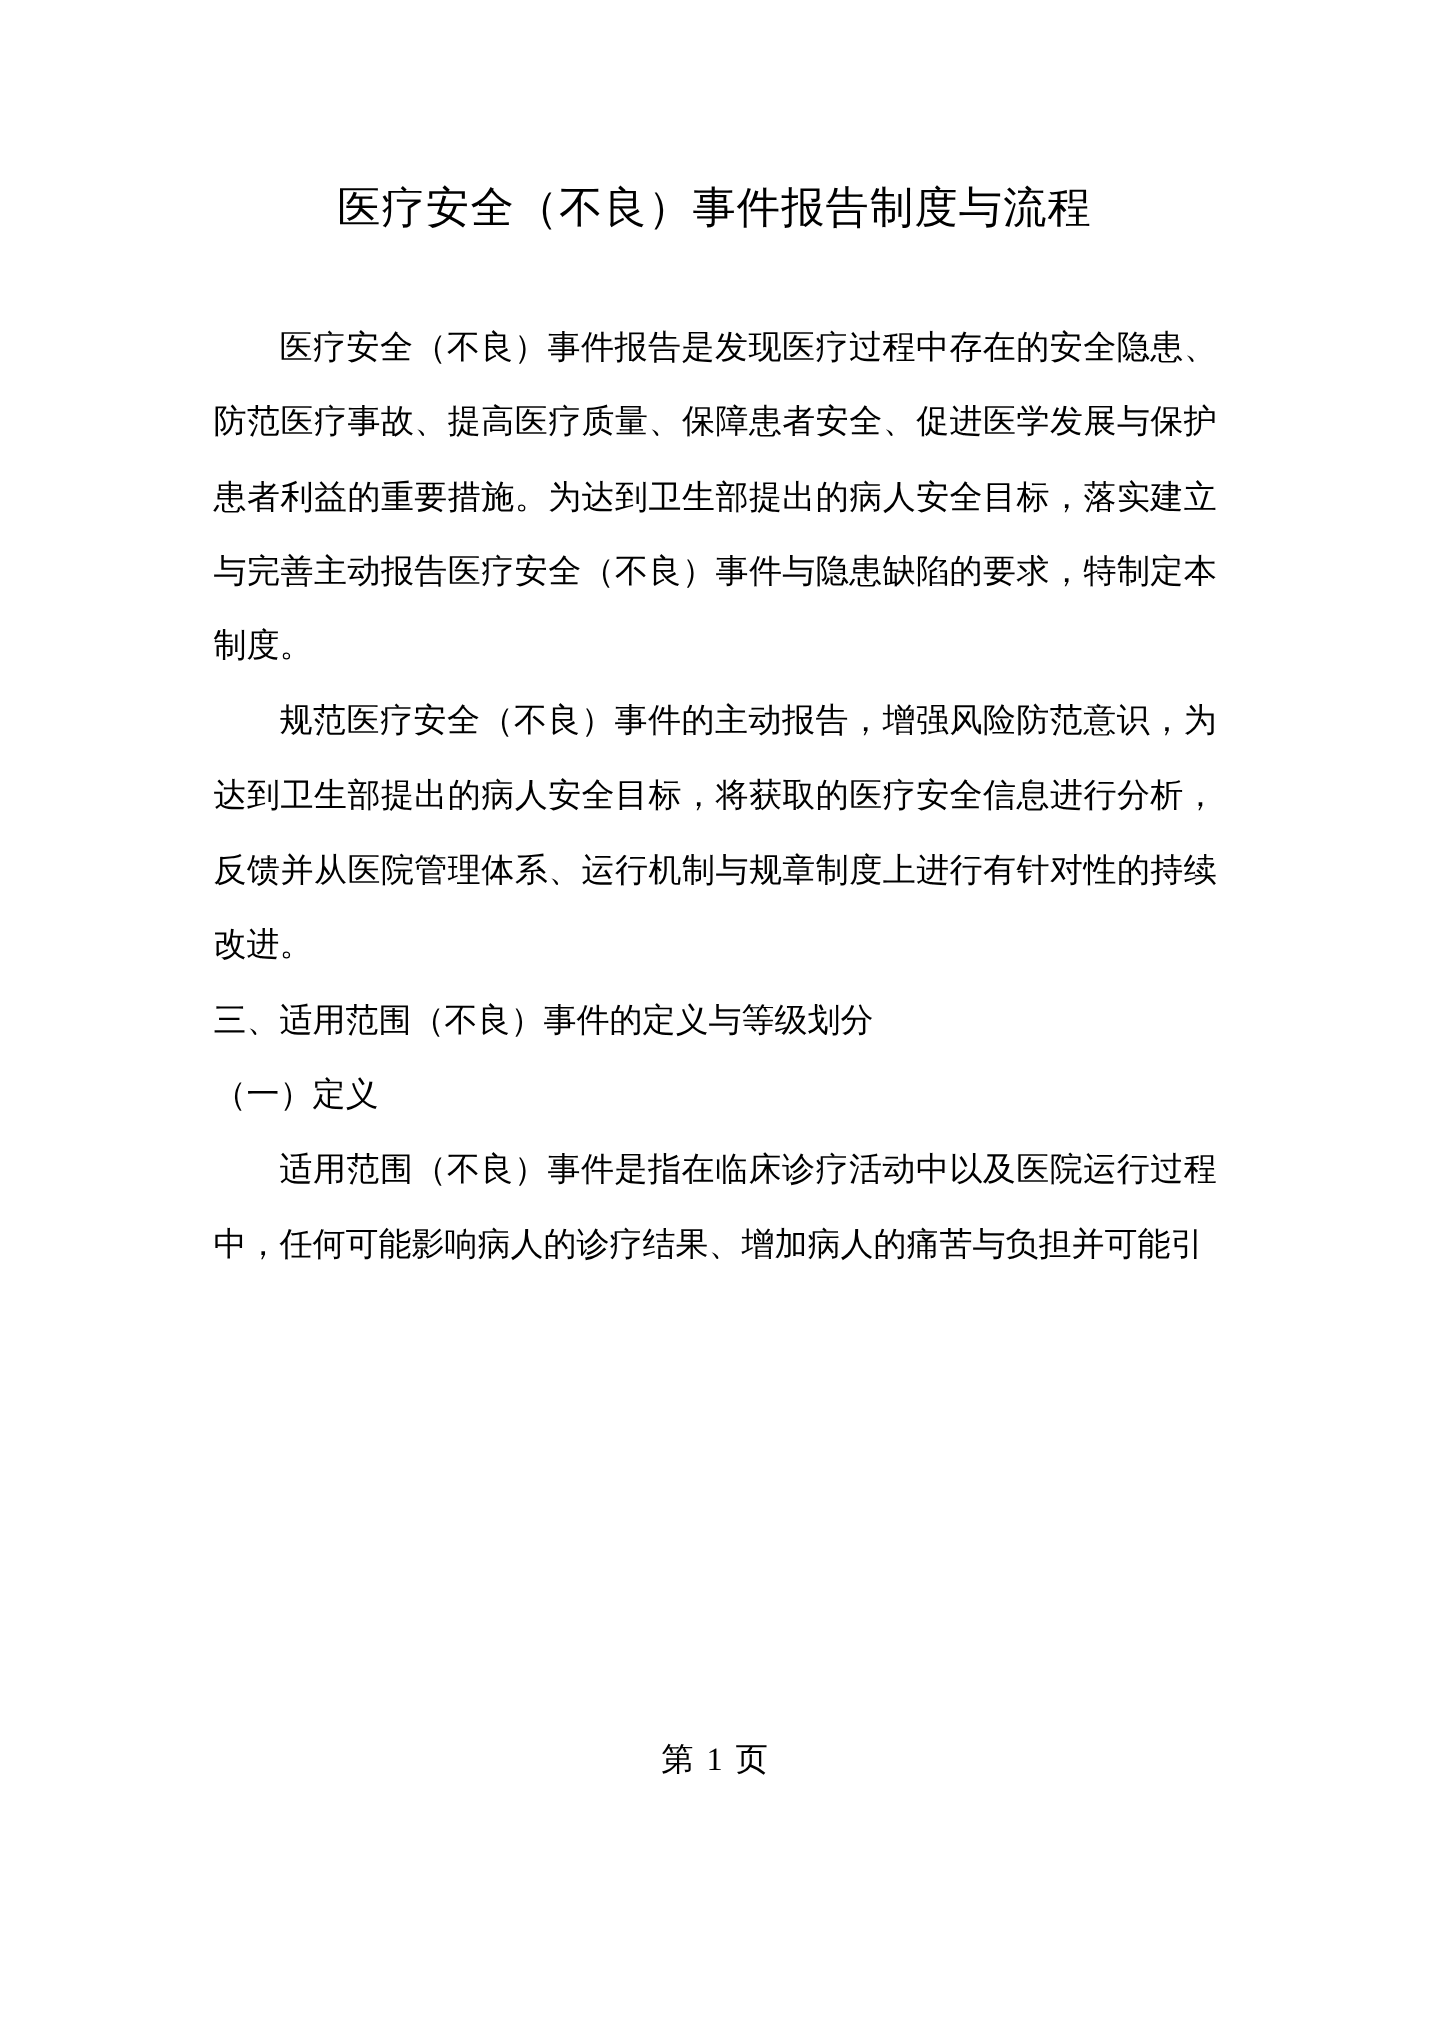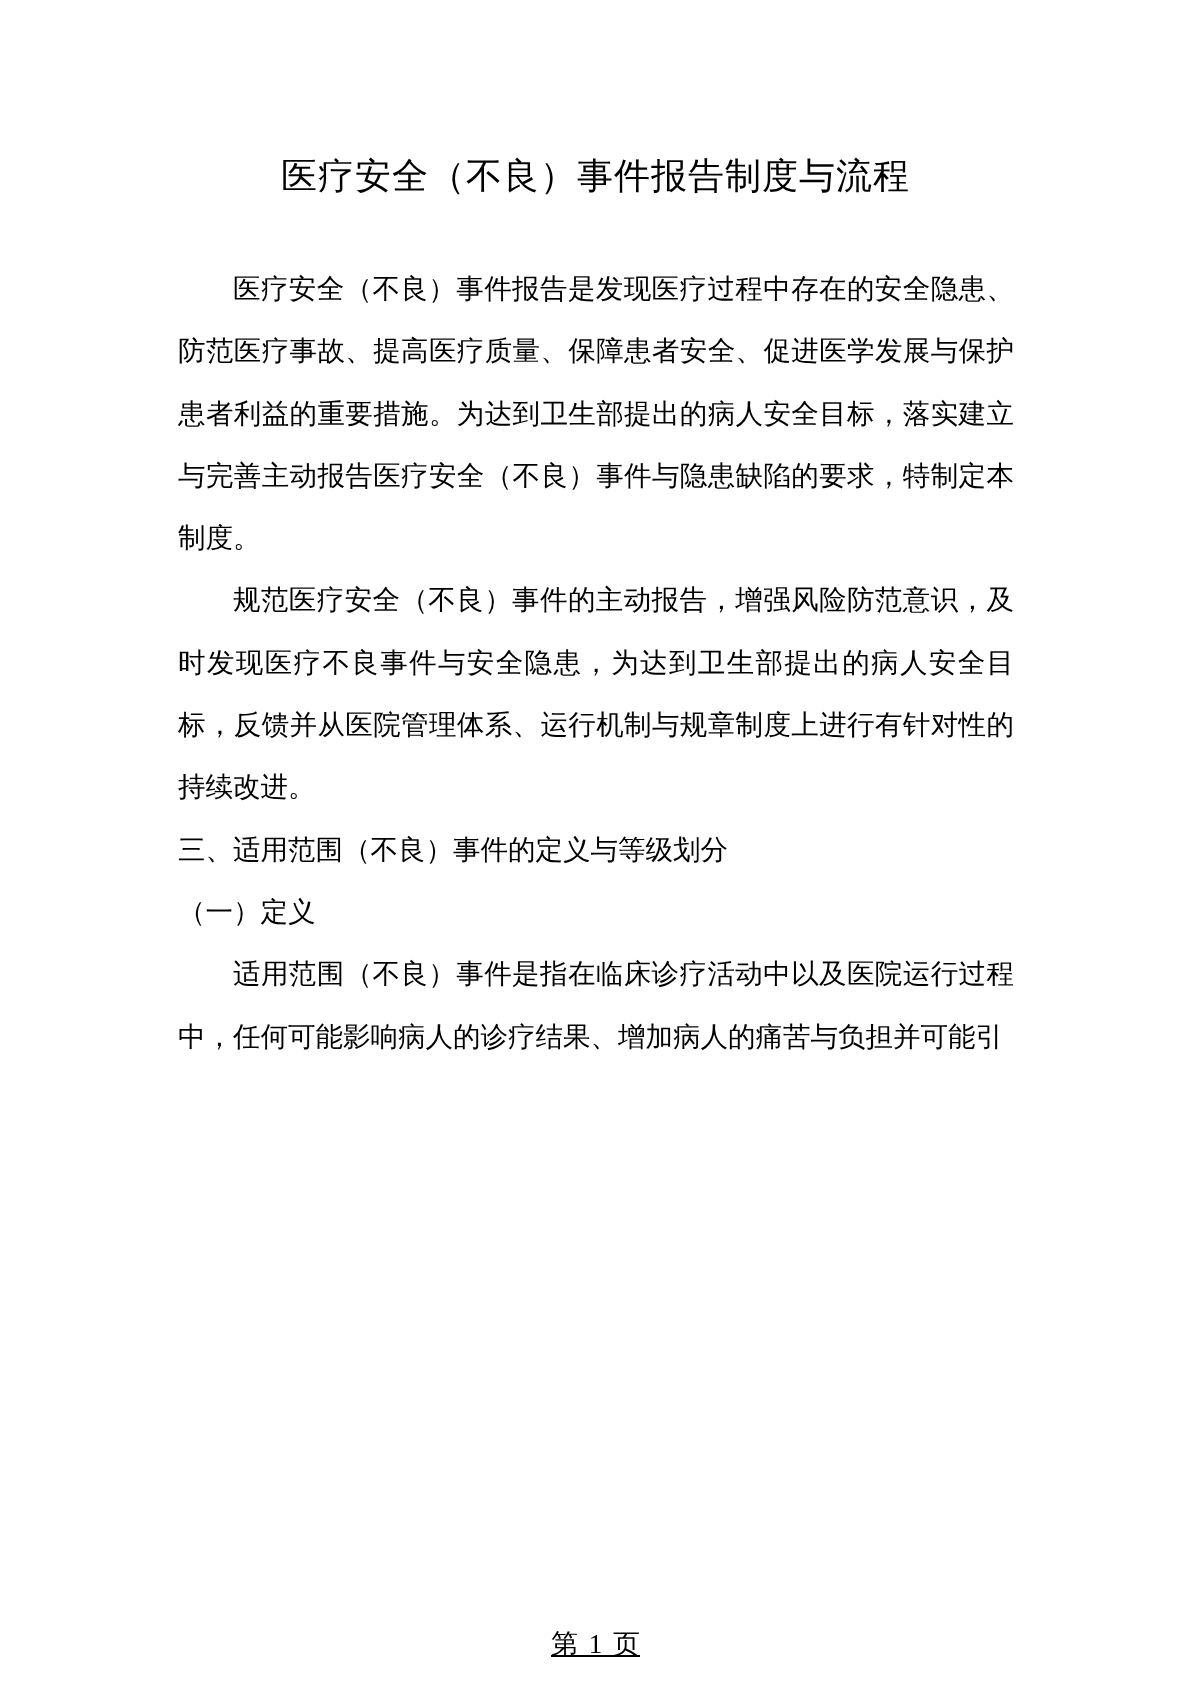--- a/index.html
+++ b/index.html
@@ -20,20 +20,21 @@
     position: absolute;
     top: 148px;
     left: 0;
     width: 100%;
     margin: 0;
     text-align: center;
     font-size: 36px;
     font-weight: normal;
     line-height: 56px;
     letter-spacing: 1px;
+    font-family: Liberation Mono, monospace;
   }
   .content {
     position: absolute;
     top: 258px;
     left: 178px;
     width: 836px;
     font-size: 27.5px;
     line-height: 62.3px;
     text-align: justify;
     text-justify: inter-ideograph;
@@ -43,40 +44,39 @@
     padding: 0;
   }
   .para {
     text-indent: 2em;
   }
   .heading, .subheading {
     text-indent: 0;
   }
   .footer {
     position: absolute;
-    top: 1624px;
+    top: 1446px;
     left: 0;
     width: 100%;
     text-align: center;
     font-size: 27px;
     line-height: 40px;
     word-spacing: 4px;
-    text-decoration: underline;
   }
 </style>
 </head>
 <body>
 
 <div class="page">
 
   <h1 class="doc-title">医疗安全（不良）事件报告制度与流程</h1>
 
   <div class="content">
     <p class="para">医疗安全（不良）事件报告是发现医疗过程中存在的安全隐患、防范医疗事故、提高医疗质量、保障患者安全、促进医学发展与保护患者利益的重要措施。为达到卫生部提出的病人安全目标，落实建立与完善主动报告医疗安全（不良）事件与隐患缺陷的要求，特制定本制度。</p>
-    <p class="para">规范医疗安全（不良）事件的主动报告，增强风险防范意识，及时发现医疗不良事件与安全隐患，为达到卫生部提出的病人安全目标，反馈并从医院管理体系、运行机制与规章制度上进行有针对性的持续改进。</p>
+    <p class="para">规范医疗安全（不良）事件的主动报告，增强风险防范意识，为达到卫生部提出的病人安全目标，将获取的医疗安全信息进行分析，反馈并从医院管理体系、运行机制与规章制度上进行有针对性的持续改进。</p>
     <p class="heading">三、适用范围（不良）事件的定义与等级划分</p>
     <p class="subheading">（一）定义</p>
     <p class="para">适用范围（不良）事件是指在临床诊疗活动中以及医院运行过程中，任何可能影响病人的诊疗结果、增加病人的痛苦与负担并可能引</p>
   </div>
 
   <div class="footer">第 1 页</div>
 
 </div>
 
 </body></html>

